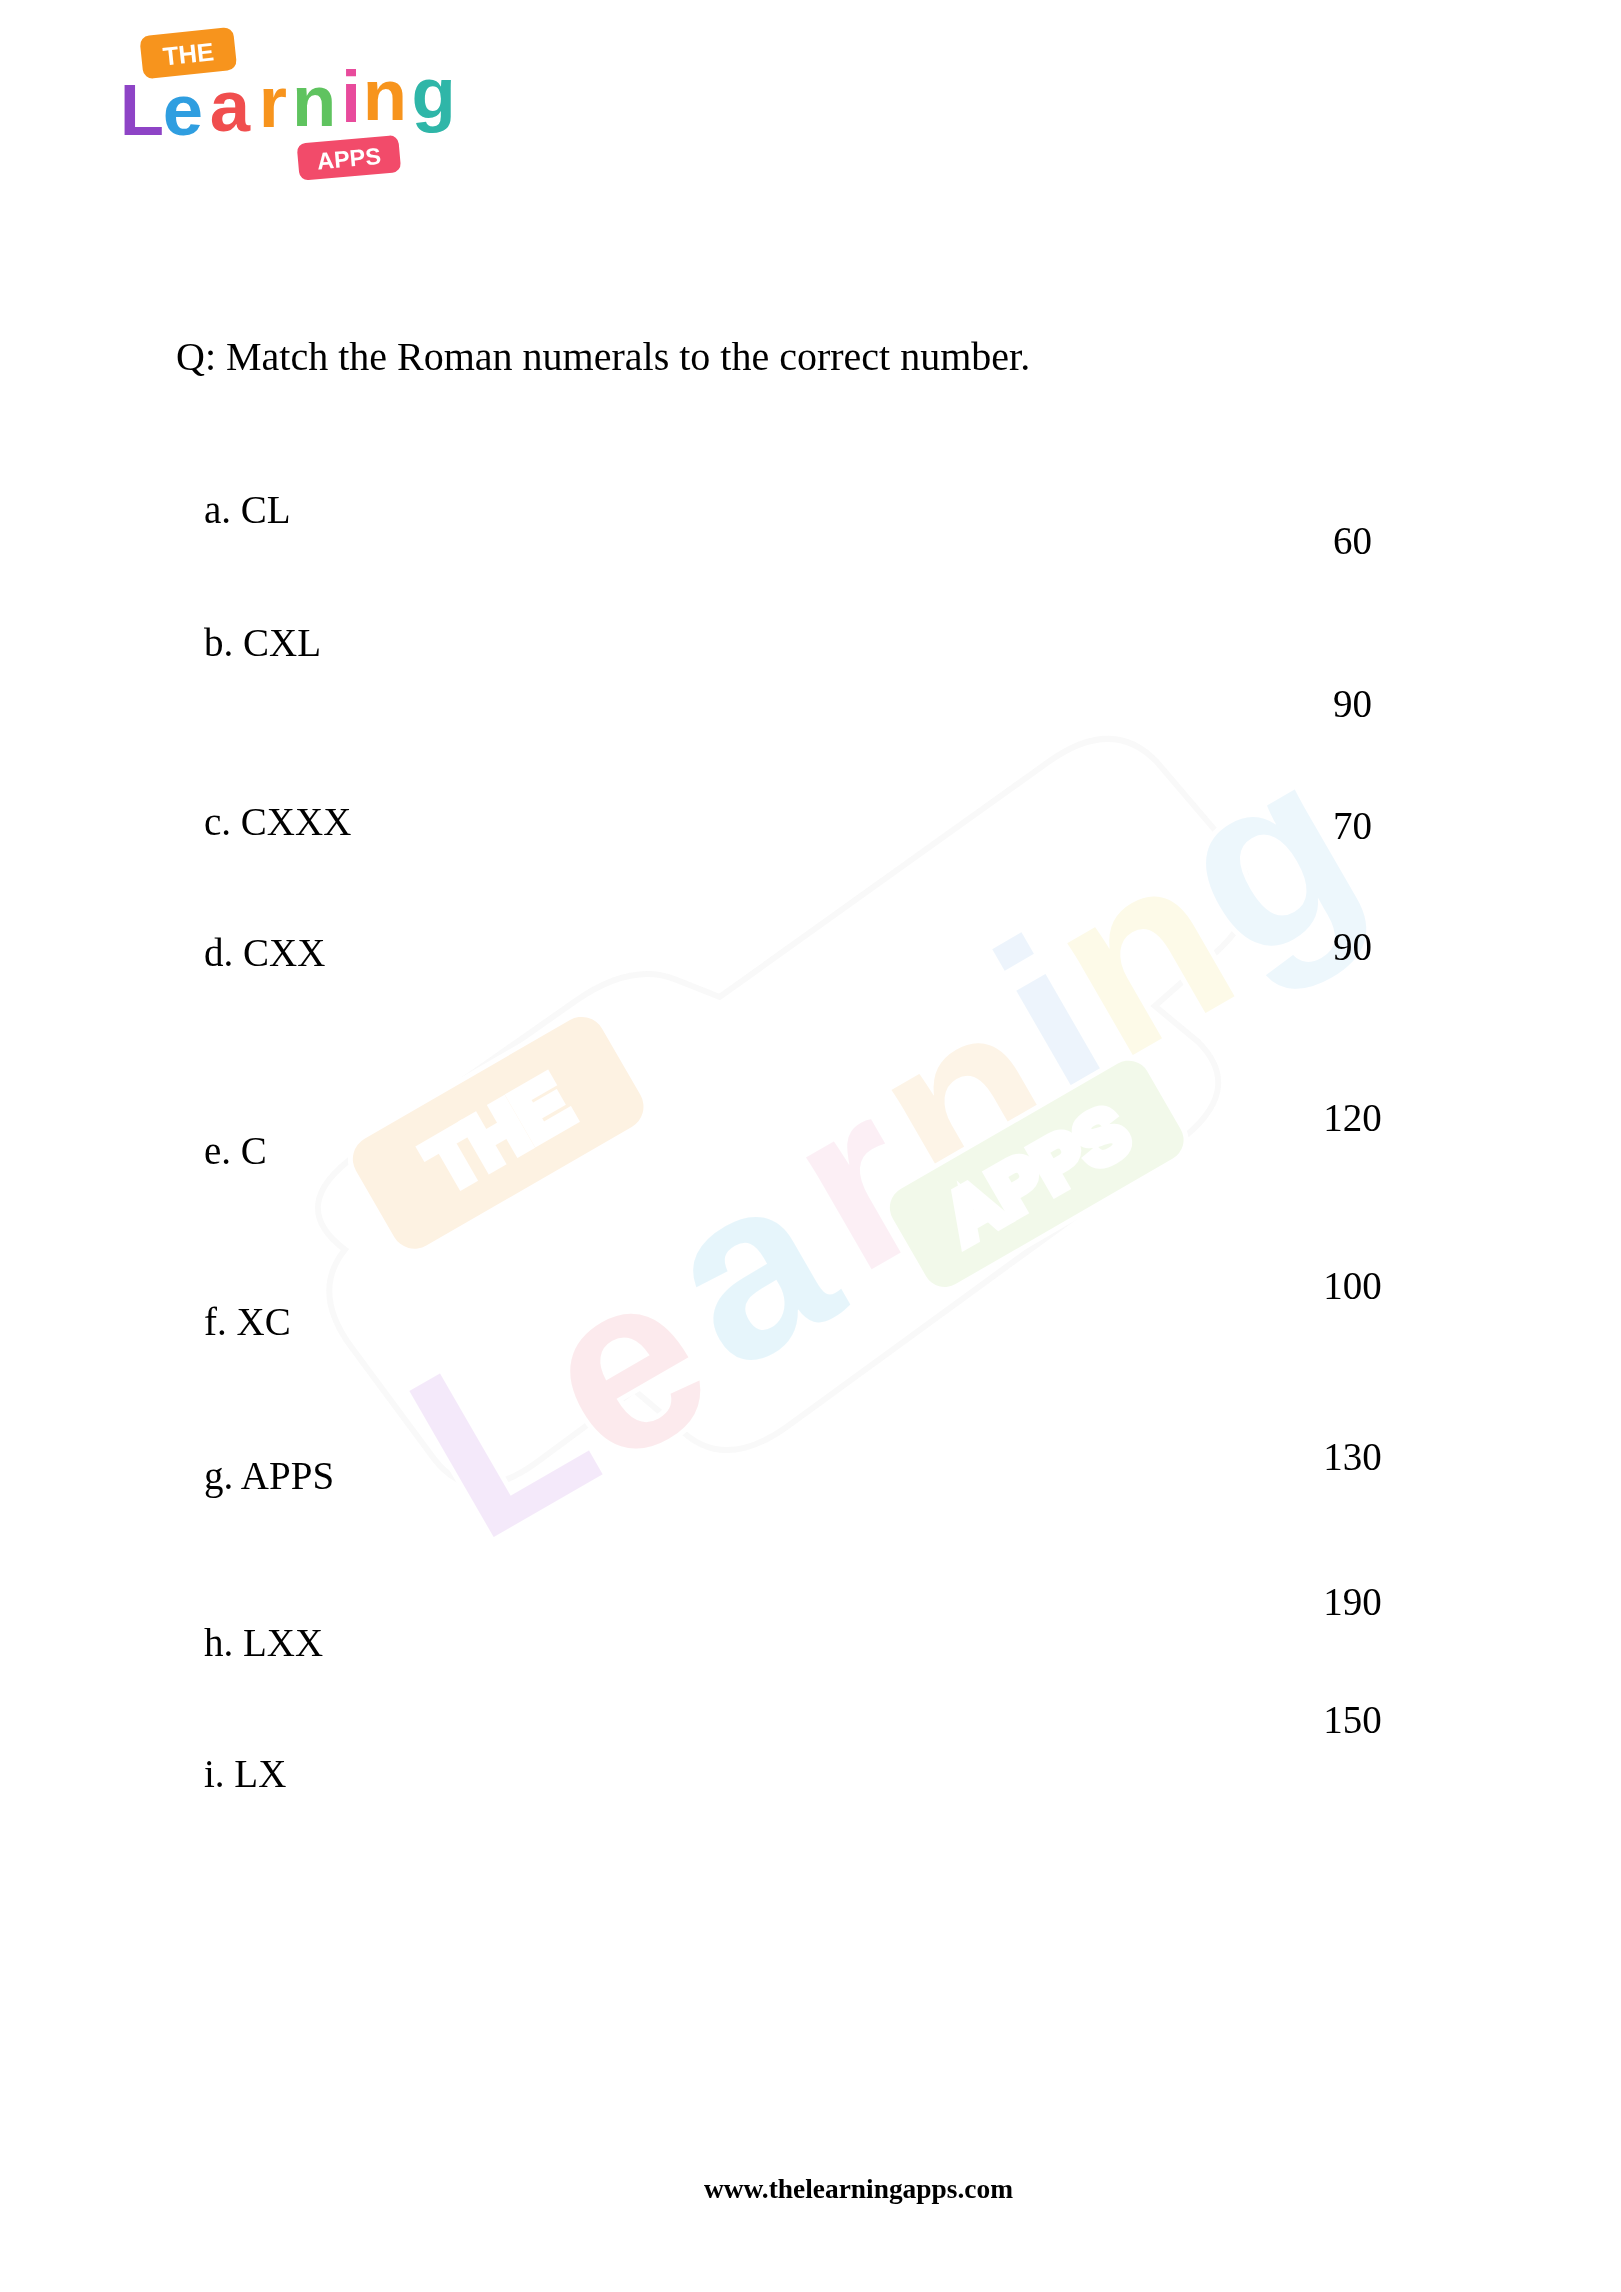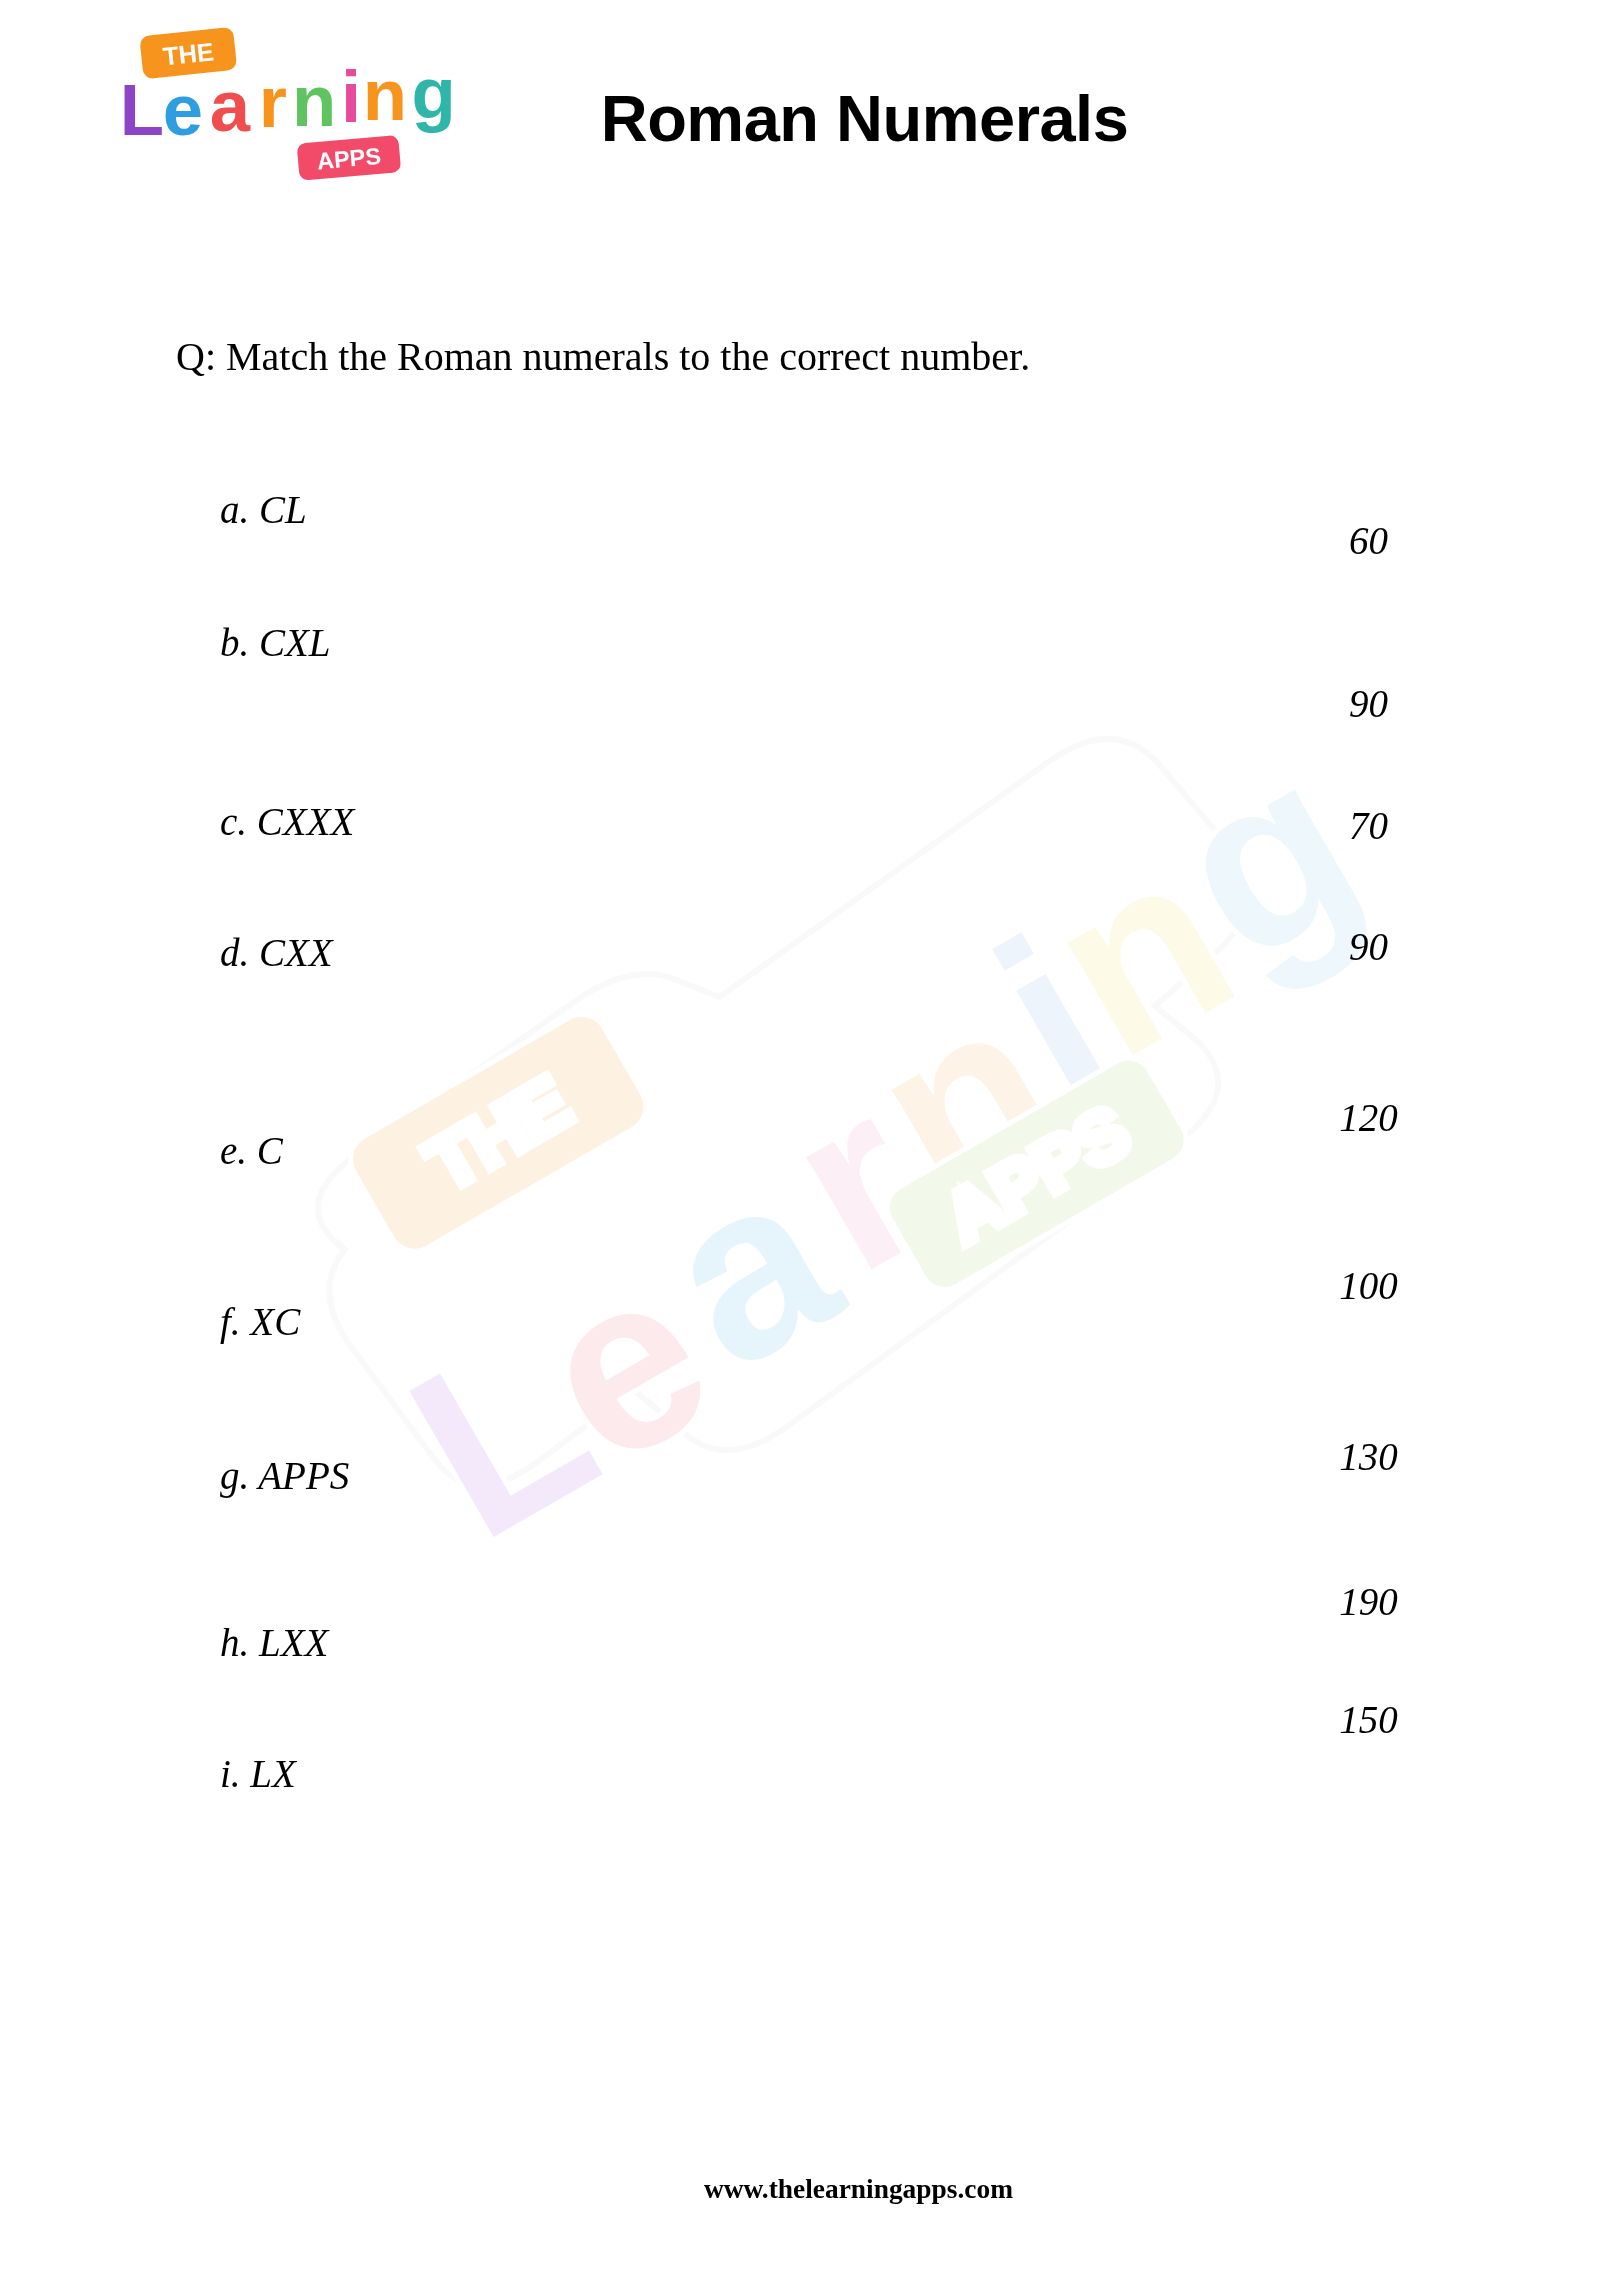--- a/index.html
+++ b/index.html
@@ -68,25 +68,24 @@
     top: 549px;
     width: 1206px;
     height: 1029px;
     opacity: 0.45;
     pointer-events: none;
   }
 
   
   .match-area {
     position: absolute;
-    left: 16px;
+    left: 0;
     top: 490px;
     width: 1485px;
     height: 1529px;
-    font-style: italic;
   }
   .left-col, .right-col {
     position: absolute;
     top: 0;
   }
   .left-col { left: 204px; width: 608px; }
   .right-col { left: 1225px; width: 274px; }
 
   .item {
     position: absolute;
@@ -148,21 +147,20 @@
         <text x="312" y="100" fill="#2fb6a8">g</text>
       </g>
 
       <g>
         <rect x="196" y="122" rx="9" ry="9" width="104" height="38" fill="#f24b6a" transform="rotate(-5 248 141)"></rect>
         <text x="248" y="150" transform="rotate(-5 248 141)" text-anchor="middle" font-family="Liberation Sans, sans-serif" font-size="24" font-weight="bold" fill="#ffffff">APPS</text>
       </g>
     </svg>
   </div>
 
-  <div class="page-title">Roman Numerals</div>
 </div>
 
 <div class="question">Q: Match the Roman numerals to the correct number.</div>
 
 <div class="watermark">
   <svg viewBox="0 0 1230 1050" width="1206" height="1029">
     <g transform="rotate(-30 615 525)" opacity="0.85">
 
       <path d="M140 470 Q110 400 200 392 L470 368 Q540 362 570 400 L600 438 L1010 398
                Q1090 390 1106 452 L1126 560 Q1142 636 1060 652 L980 668 L1000 722

